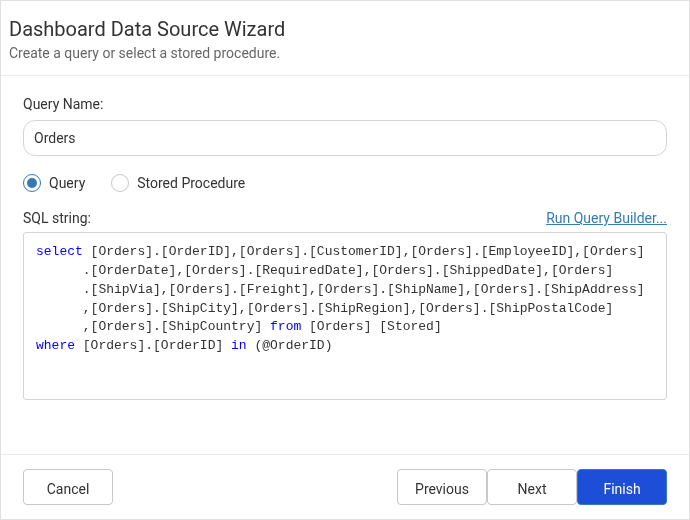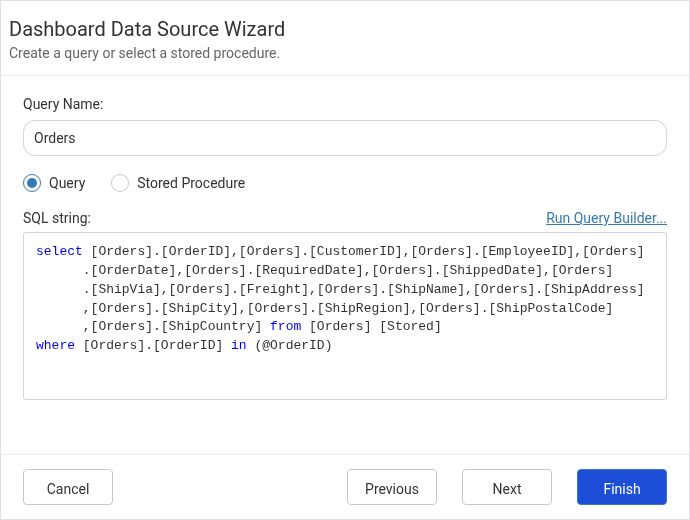--- a/index.html
+++ b/index.html
@@ -126,21 +126,21 @@
     }
     .footer {
       border-top: 1px solid #eaeaea;
       padding: 14px 22px;
       display: flex;
       justify-content: space-between;
       align-items: center;
     }
     .footer-right {
       display: flex;
-      gap: 25px;
+      gap: 0;
       border-radius: 13px;
     }
     .btn {
       min-width: 90px;
       height: 36px;
       border: 1px solid #c8c8c8;
       background: #fff;
       border-radius: 4px;
       font-size: 14px;
       color: #333;

